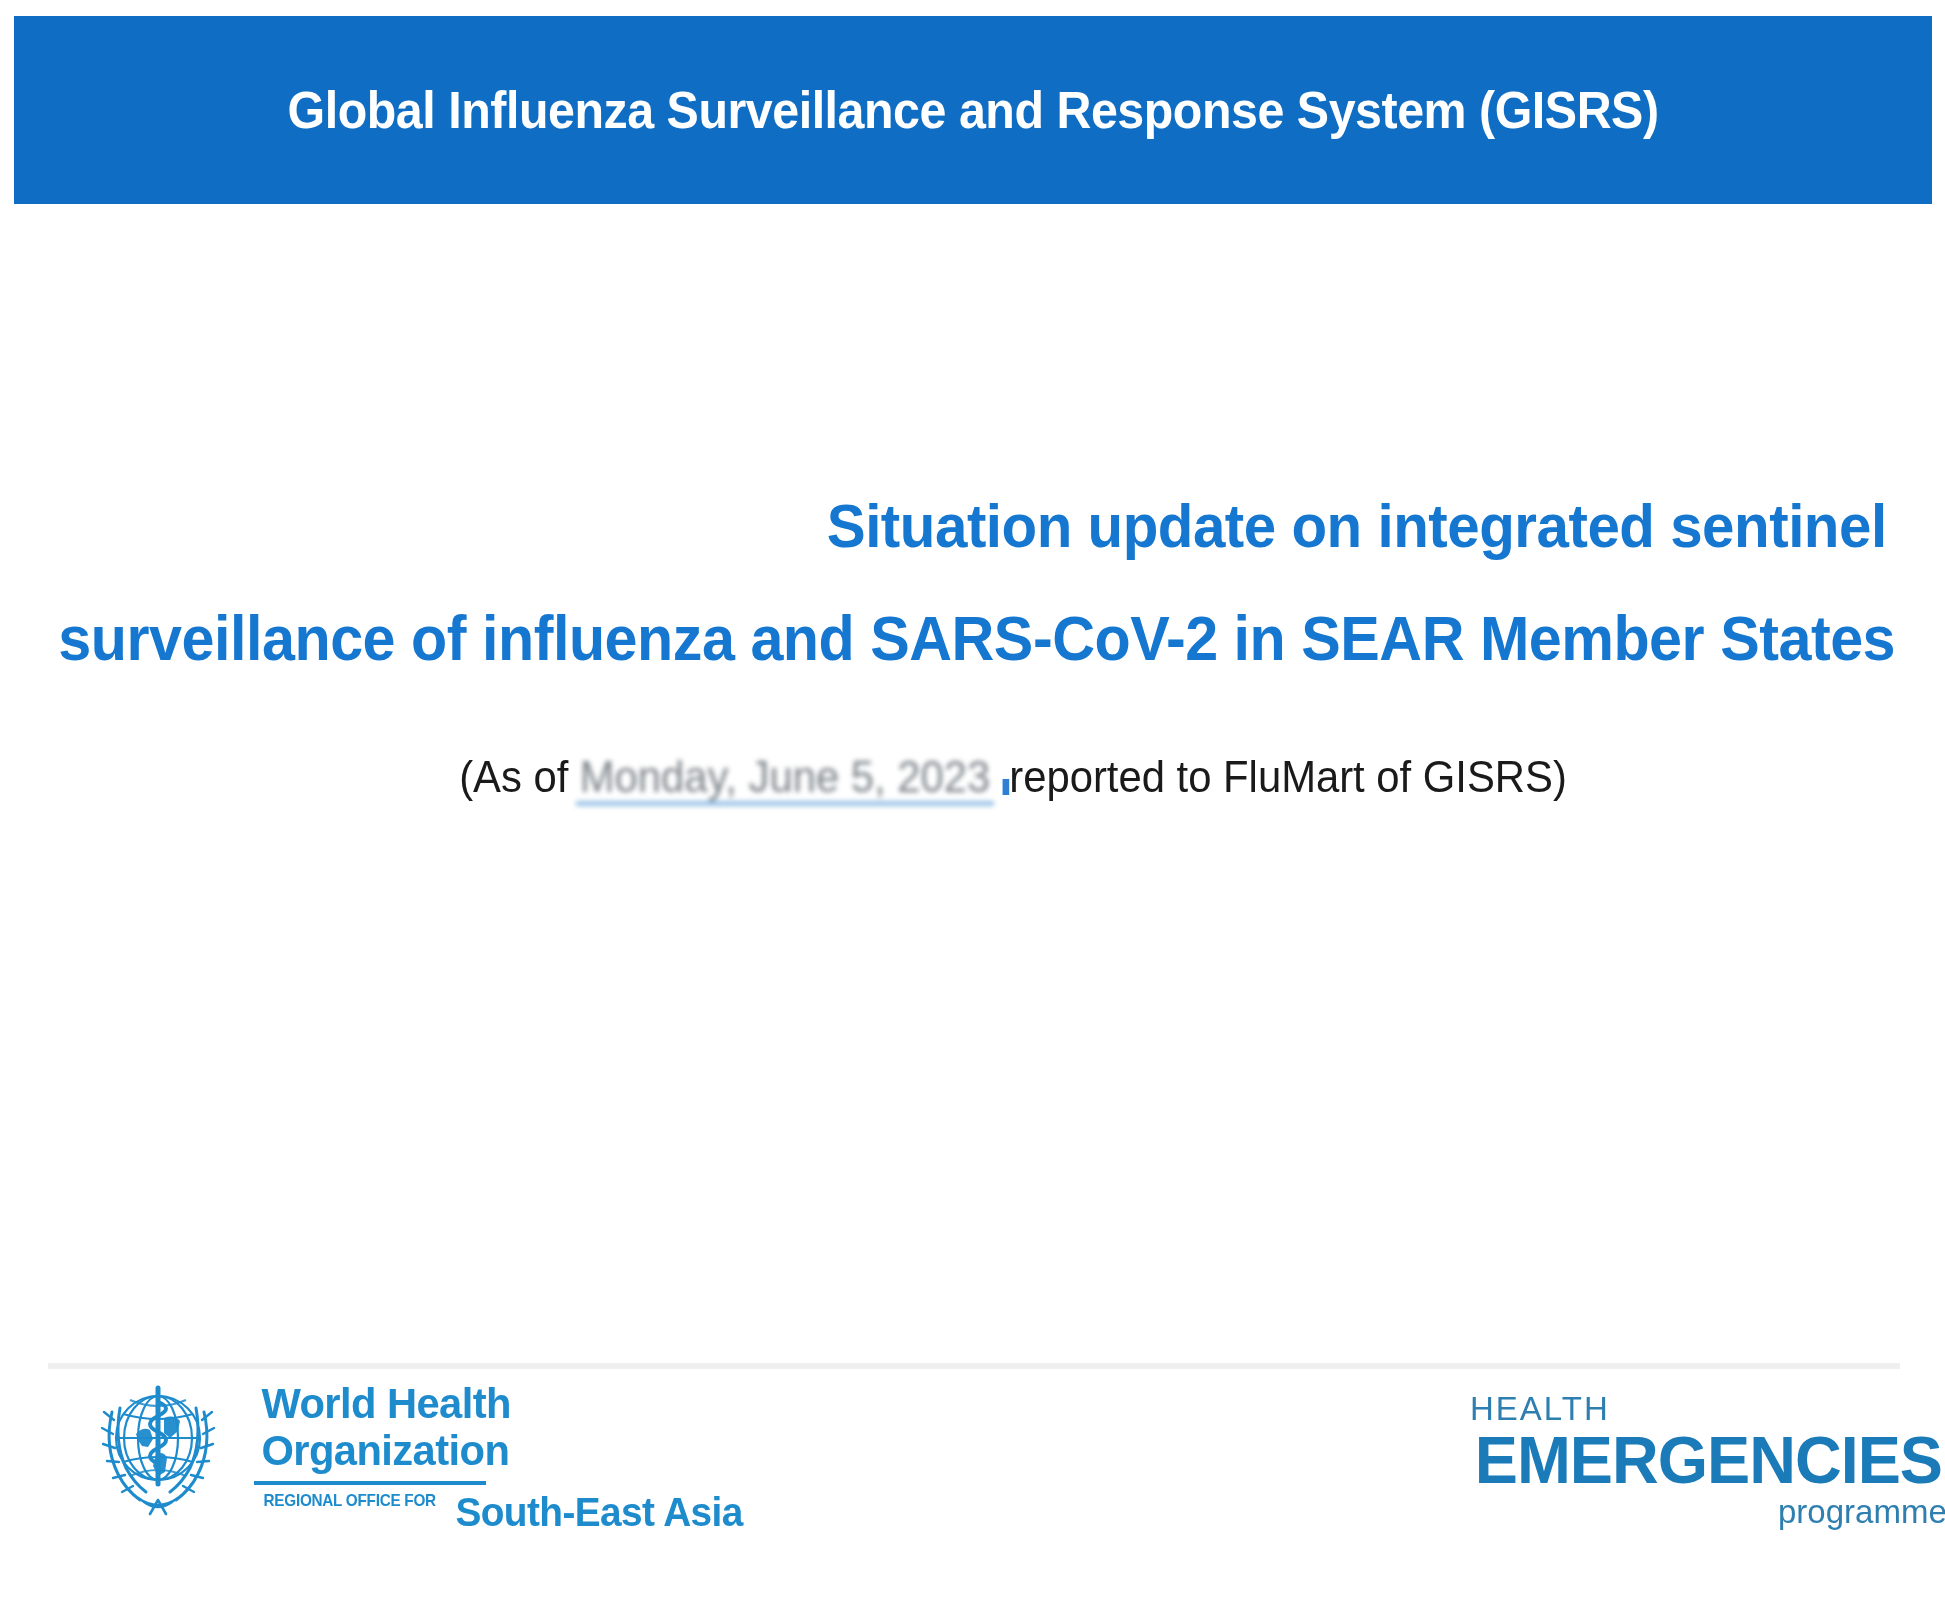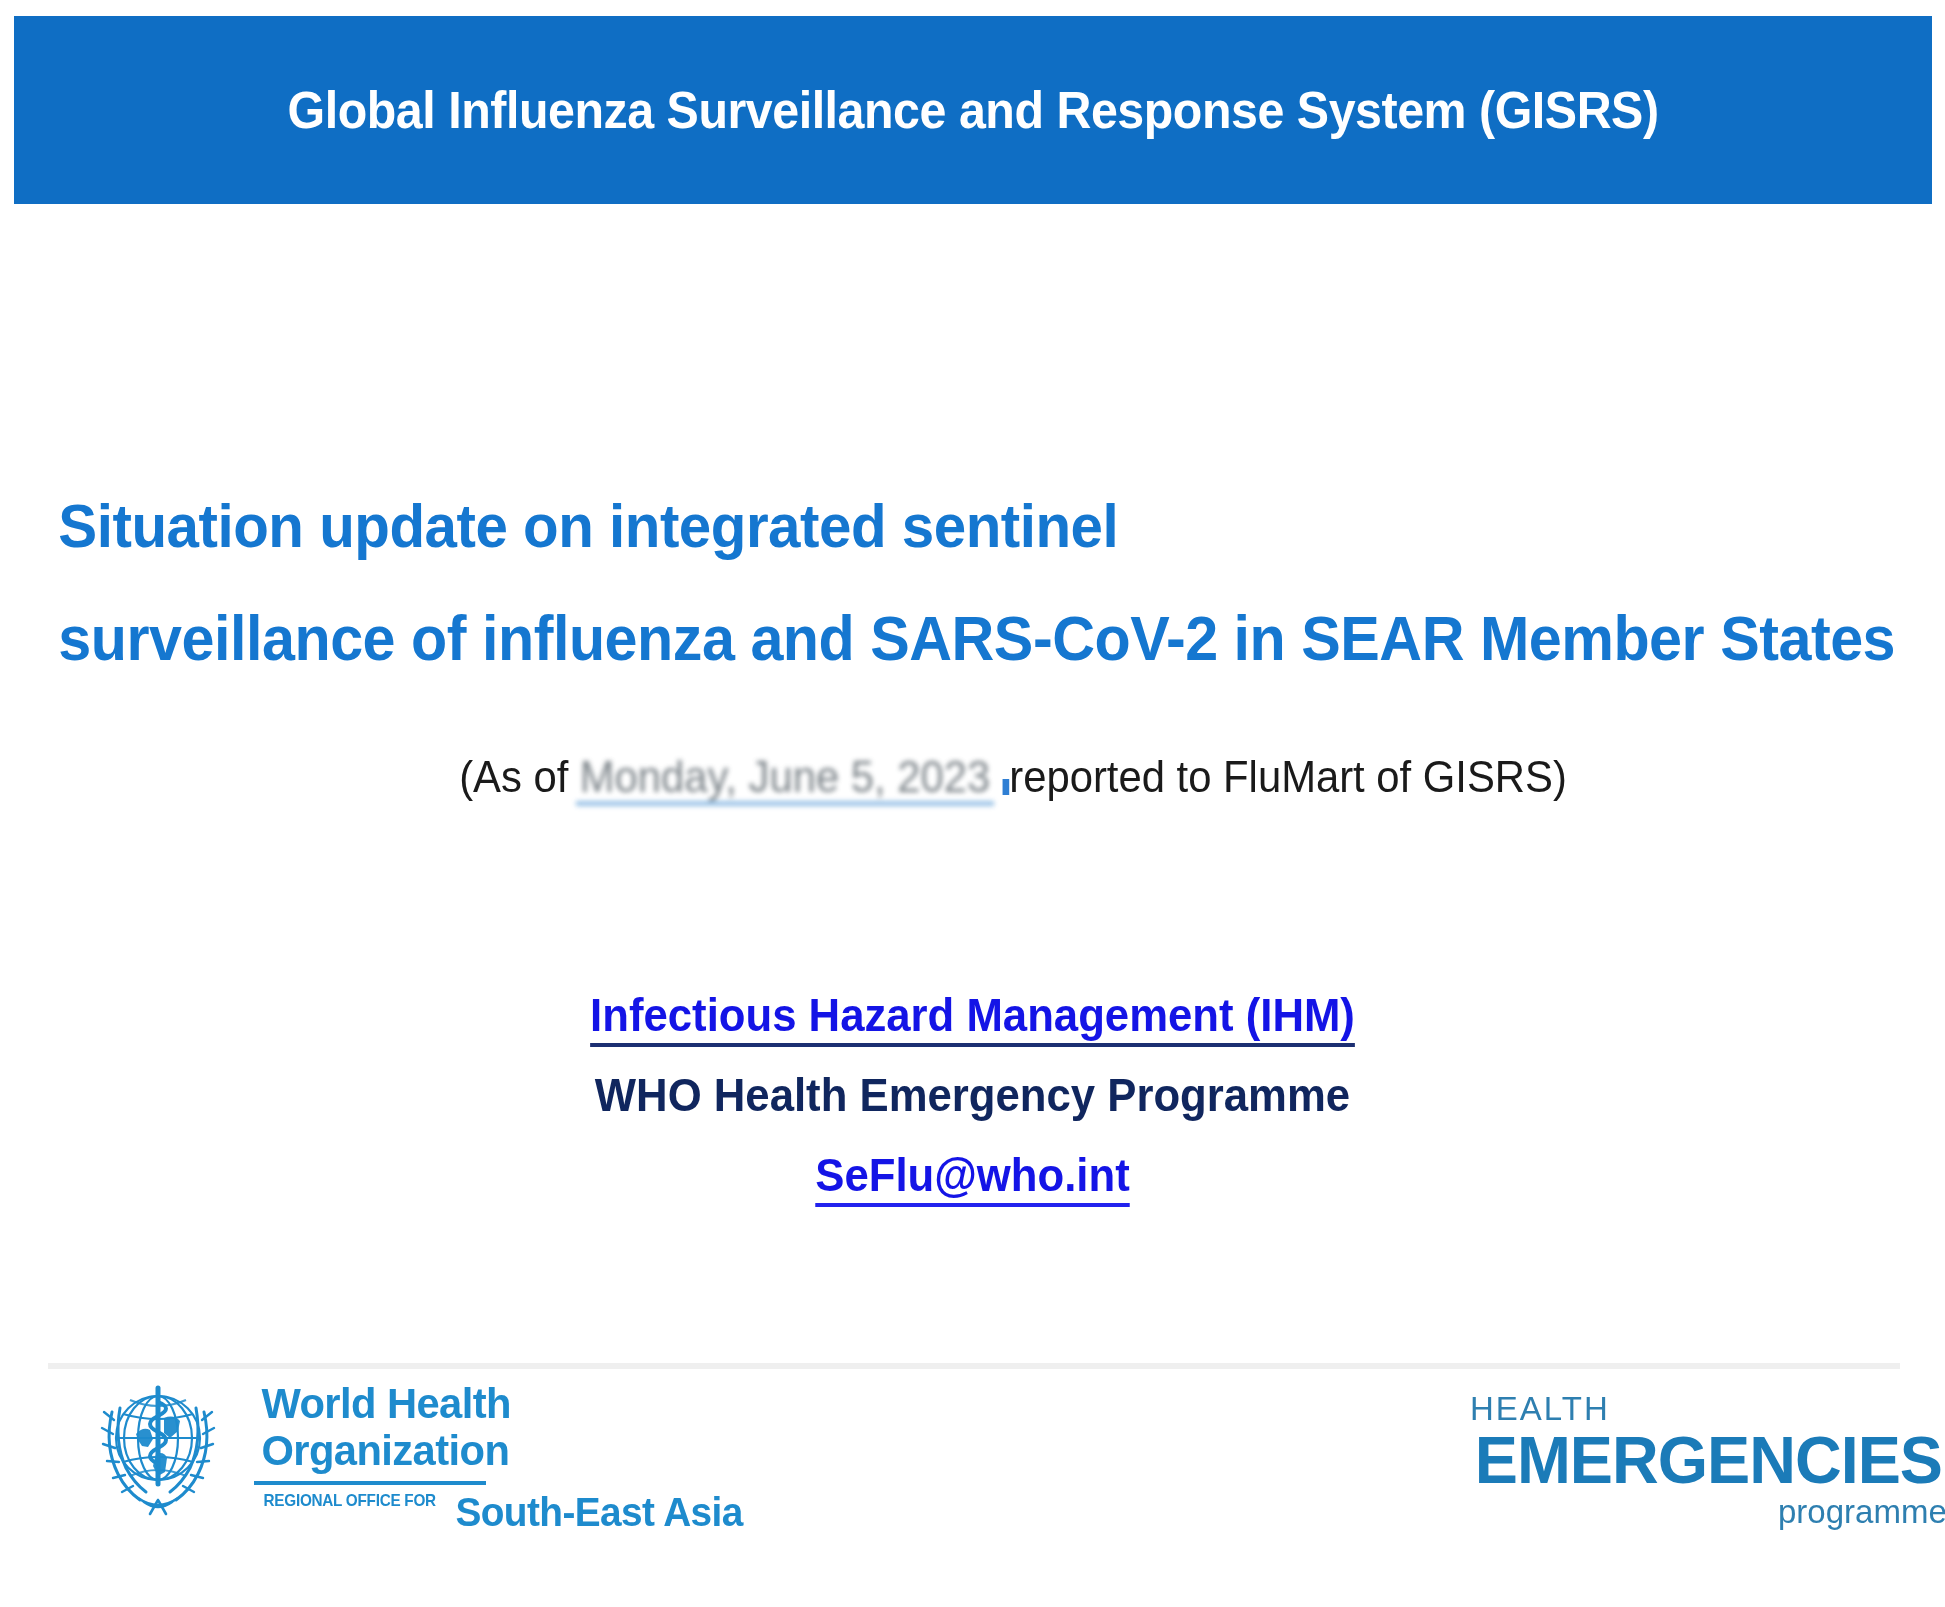--- a/index.html
+++ b/index.html
@@ -42,21 +42,21 @@
     white-space: nowrap;
     text-align: center;
   }
 
   
   .title-block {
     position: absolute;
     left: 0;
     top: 470px;
     width: 1945px;
-    text-align: left;
+    text-align: right;
   }
   .title-line {
     color: #1577D0;
     font-family: "Liberation Sans", sans-serif;
     font-weight: bold;
     font-size: 62px;
     line-height: 112px;
     letter-spacing: -0.5px;
     transform: scaleX(0.94);
     white-space: nowrap;
@@ -269,31 +269,20 @@
 
   <div class="subtitle-block">
     <div class="subtitle-row">
       <span class="subtitle-pre">(As of</span>
       <span class="subtitle-date">Monday, June 5, 2023</span>
         <span class="date-caret"></span>
       <span class="subtitle-post">reported to FluMart of GISRS)</span>
     </div>
   </div>
 
-  <div class="contact-block">
-    <div class="contact-line">
-      <span class="contact-link">Infectious Hazard Management (IHM)</span>
-    </div>
-    <div class="contact-line">
-      <span class="contact-plain">WHO Health Emergency Programme</span>
-    </div>
-    <div class="contact-line">
-      <span class="contact-email">SeFlu@who.int</span>
-    </div>
-  </div>
 
   <div class="footer-divider"></div>
 
   <div class="who-logo">
     <span class="who-emblem">
       <svg viewBox="0 0 132 158" width="132" height="158" xmlns="http://www.w3.org/2000/svg">
         <g fill="none" stroke="#1E8BCD" stroke-width="2.2">
 
           <circle cx="66" cy="66" r="42"></circle>
           <ellipse cx="66" cy="66" rx="20" ry="42"></ellipse>

